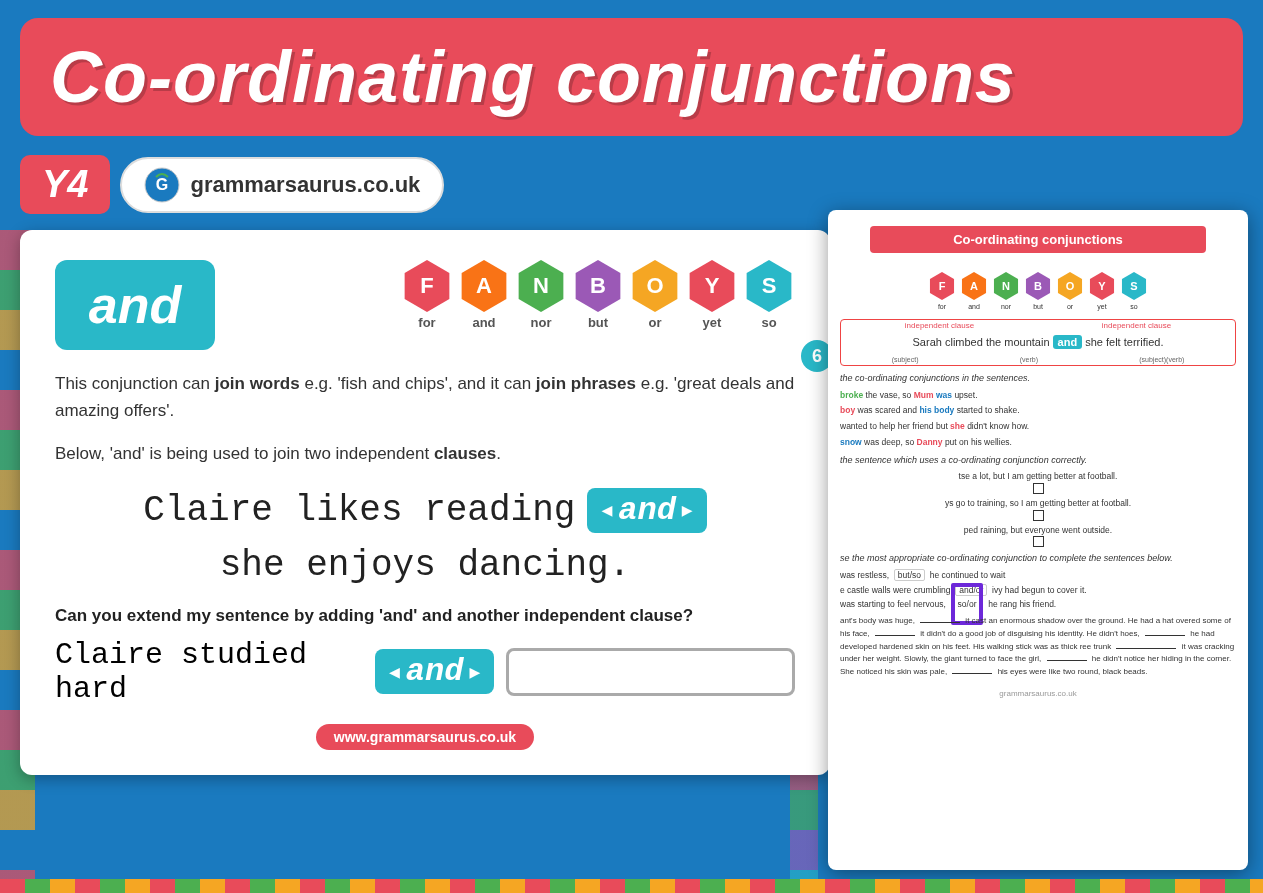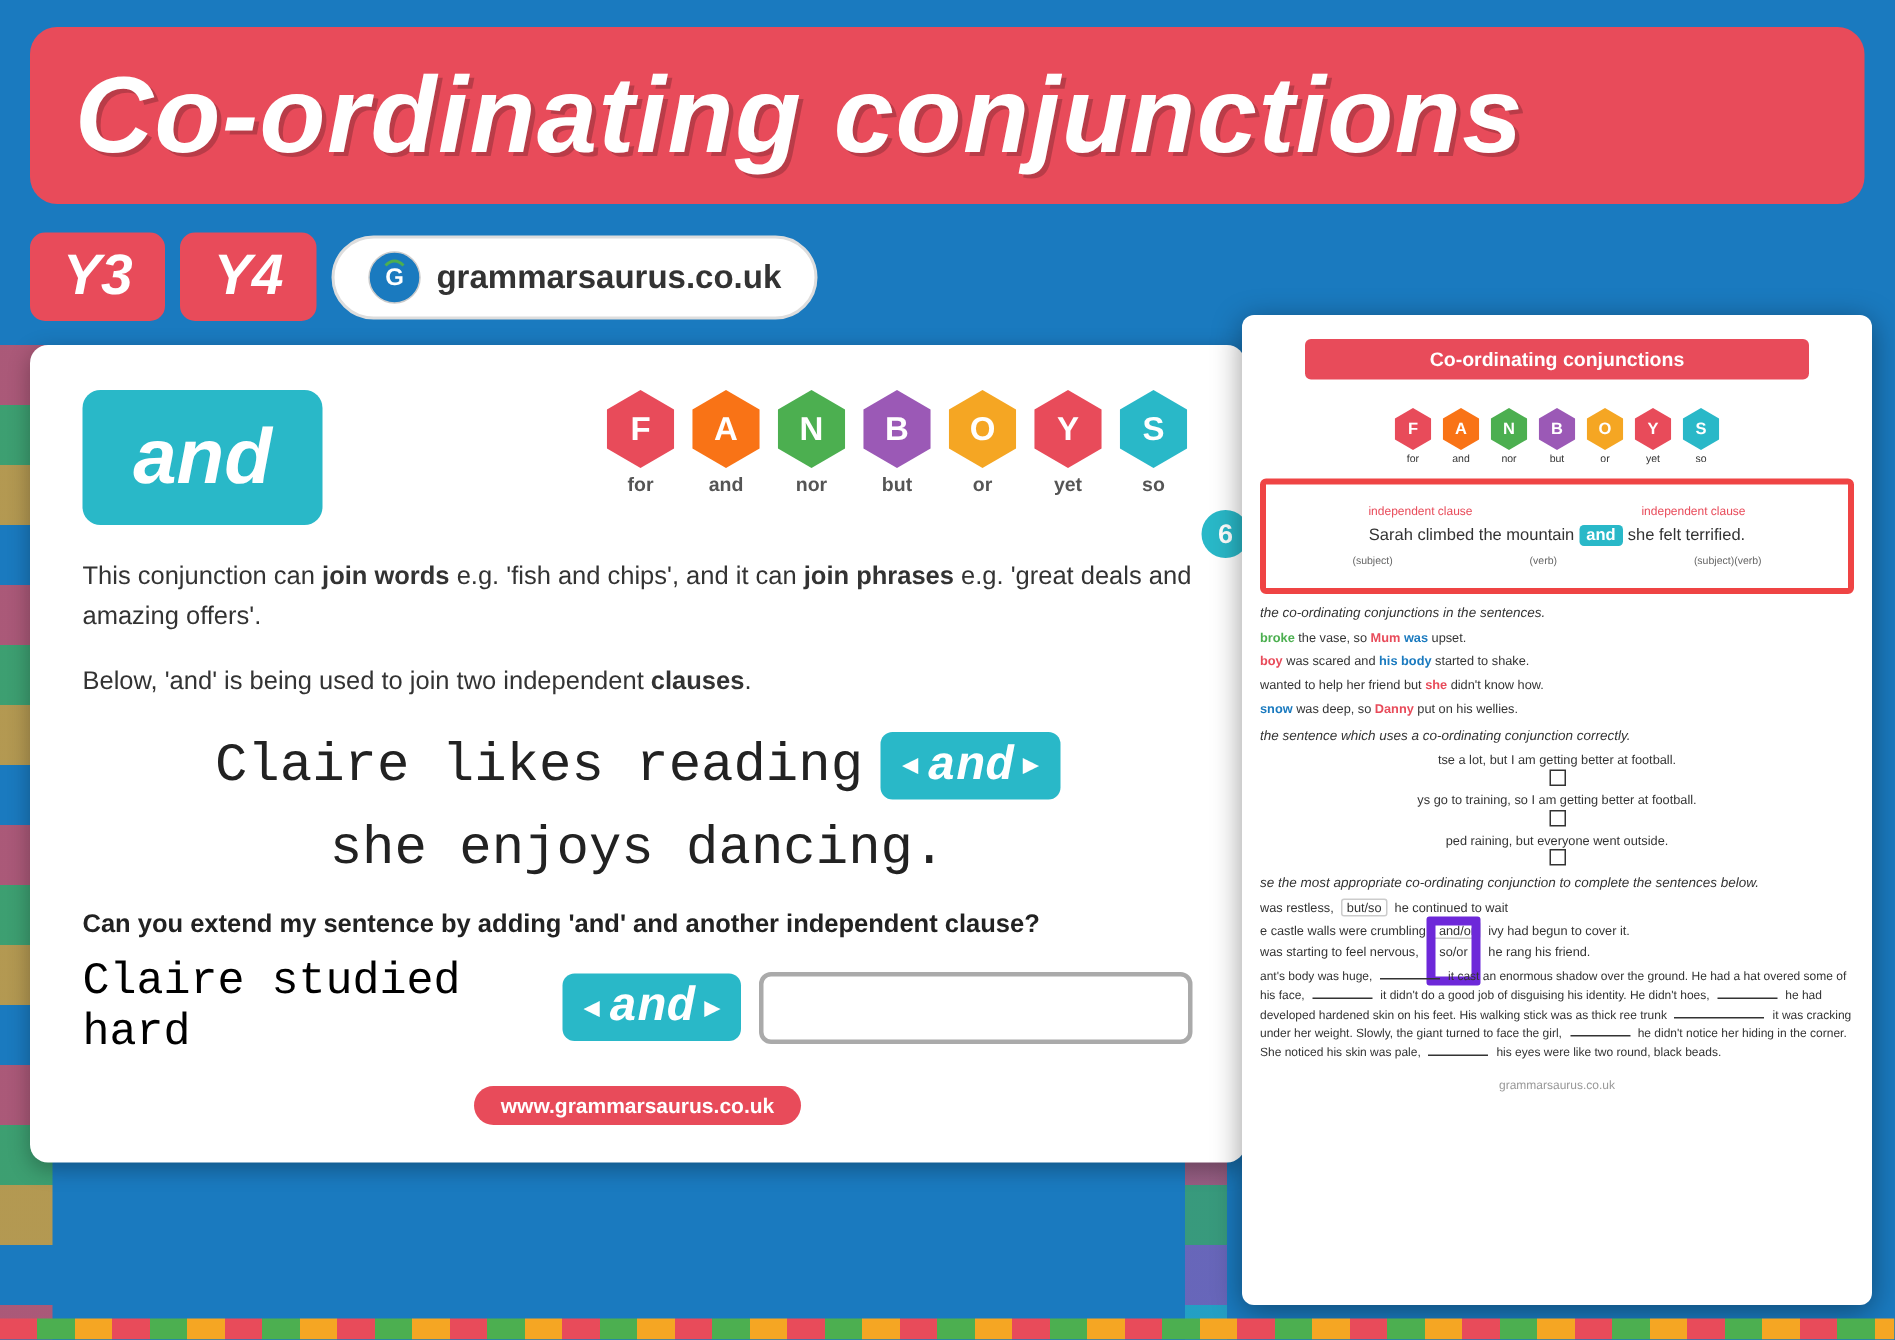--- a/index.html
+++ b/index.html
@@ -286,23 +286,23 @@
       clip-path: polygon(50% 0%, 93% 25%, 93% 75%, 50% 100%, 7% 75%, 7% 25%);
       display: flex;
       align-items: center;
       justify-content: center;
       font-size: 11px;
       font-weight: 900;
       color: white;
     }
 
     .ws-example-box {
-      border: 4px solid #ef4444;
+      border: 1px solid #ef4444;
       border-radius: 4px;
-      padding: 12px;
+      padding: 0;
       margin: 6px 0;
       font-size: 9px;
       line-height: 1.6;
     }
 
     .ws-clause-labels {
       display: flex;
       justify-content: space-around;
       font-size: 8px;
       color: #e84b5a;
@@ -469,21 +469,20 @@
 
 <div class="right-deco"></div>
 
 <div class="header">
   <div class="title-box">
     <span class="title-text">Co-ordinating conjunctions</span>
   </div>
 </div>
 
 <div class="badges-row">
-  <div class="year-badge">Y3</div>
   <div class="year-badge">Y4</div>
   <div class="website-badge">
 
     <svg class="logo-icon" viewBox="0 0 36 36" xmlns="http://www.w3.org/2000/svg">
       <circle cx="18" cy="18" r="17" fill="#1a7abf" stroke="#ccc" stroke-width="1"></circle>
       <text x="18" y="23" text-anchor="middle" font-size="16" font-weight="bold" fill="white">G</text>
       <path d="M12 10 Q18 4 24 10" stroke="#4caf50" stroke-width="2" fill="none"></path>
     </svg>
     <span>grammarsaurus.co.uk</span>
   </div>
@@ -638,21 +637,21 @@
     <div class="ws-checkbox-row">
       <span>ped raining, but everyone went outside.</span>
       <div class="ws-checkbox"></div>
     </div>
 
     <div class="ws-section-label">
       <span>se the most appropriate co-ordinating conjunction to complete the sentences below.</span>
     </div>
     <div class="ws-fill-line">was restless, &nbsp;<span style="border:1px solid #ccc;padding:0 3px;border-radius:2px;">but/so</span>&nbsp; he continued to wait</div>
     <div class="ws-fill-line">e castle walls were crumbling &nbsp;<span style="border:1px solid #ccc;padding:0 3px;border-radius:2px;">and/or</span>&nbsp; ivy had begun to cover it.</div>
-    <div class="ws-fill-line">was starting to feel nervous, &nbsp;<span style="border:6px solid #6d28d9;padding:12px 3px;border-radius:2px;">so/or</span>&nbsp; he rang his friend.</div>
+    <div class="ws-fill-line">was starting to feel nervous, &nbsp;<span style="border:4px solid #6d28d9;padding:12px 3px;border-radius:2px;">so/or</span>&nbsp; he rang his friend.</div>
 
     <div class="ws-passage">
       ant's body was huge, <span class="ws-blank"></span> it cast an enormous shadow over the ground. He had a hat
       overed some of his face, <span class="ws-blank"></span> it didn't do a good job of disguising his identity. He didn't
       hoes, <span class="ws-blank"></span> he had developed hardened skin on his feet. His walking stick was as thick
       ree trunk <span class="ws-blank" style="width:60px;"></span> it was cracking under her weight. Slowly, the giant turned to face
       the girl, <span class="ws-blank"></span> he didn't notice her hiding in the corner. She noticed his skin was pale,
       <span class="ws-blank"></span> his eyes were like two round, black beads.
     </div>
 

